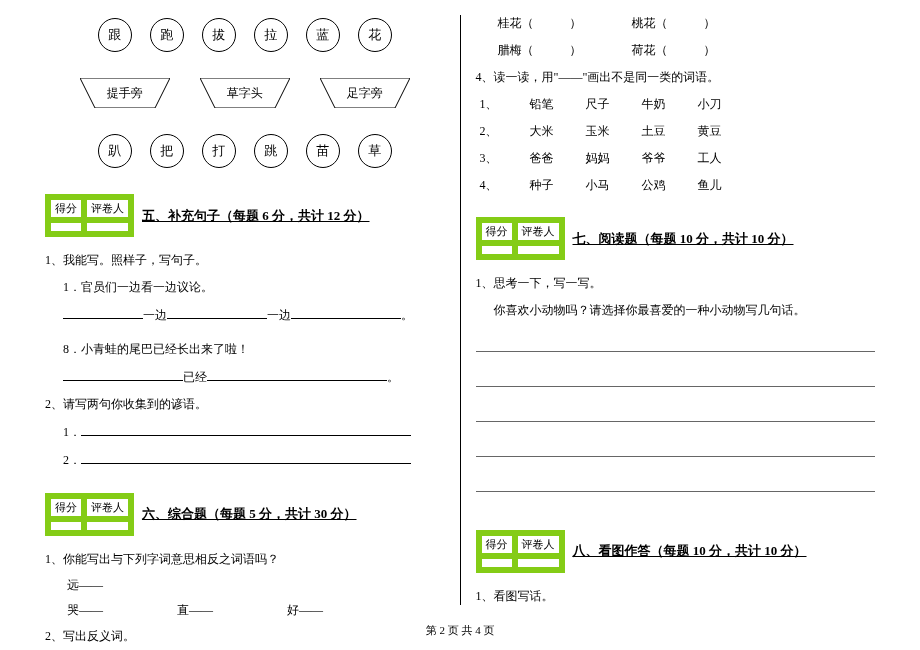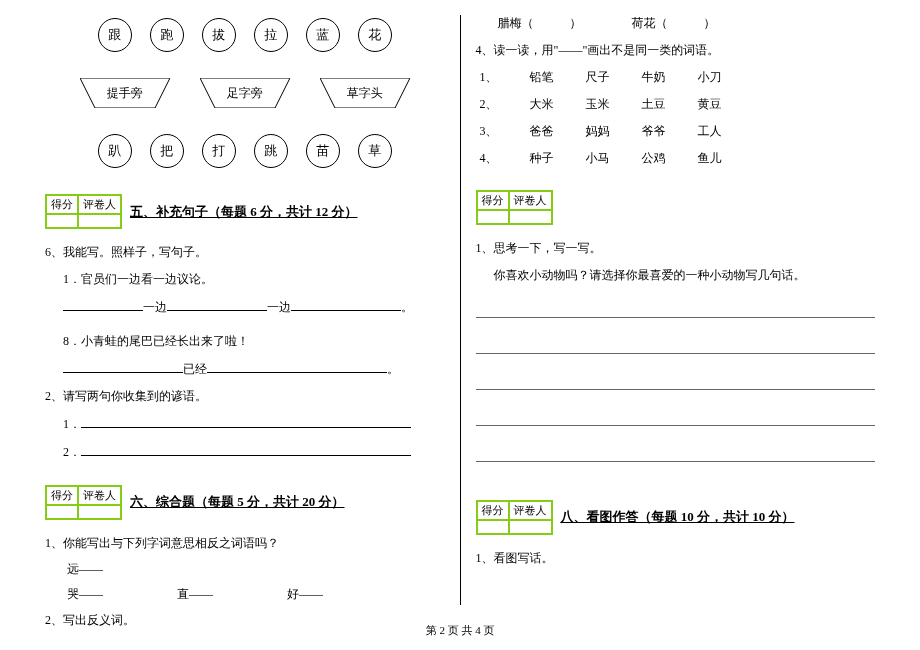--- a/index.html
+++ b/index.html
@@ -69,21 +69,21 @@
       top: 7px;
       font-size: 12px;
     }
     .score-box {
       display: inline-table;
       border-collapse: collapse;
       vertical-align: middle;
       margin-right: 8px;
     }
     .score-box td {
-      border: 2px solid #84cc16;
+      border: 6px solid #84cc16;
       font-size: 11px;
       padding: 1px 4px;
       text-align: center;
       height: 14px;
       min-width: 26px;
     }
     .section-header {
       display: flex;
       align-items: center;
       margin: 18px 0 10px 0;
@@ -169,27 +169,27 @@
       <div class="trapezoid">
         <svg viewBox="0 0 90 30">
             <polygon points="0,0 90,0 75,30 15,30" fill="none" stroke="#000" stroke-width="1"></polygon>
           </svg>
         <span>提手旁</span>
       </div>
       <div class="trapezoid">
         <svg viewBox="0 0 90 30">
             <polygon points="0,0 90,0 75,30 15,30" fill="none" stroke="#000" stroke-width="1"></polygon>
           </svg>
-        <span>足字旁</span>
+        <span>草字头</span>
       </div>
       <div class="trapezoid">
         <svg viewBox="0 0 90 30">
             <polygon points="0,0 90,0 75,30 15,30" fill="none" stroke="#000" stroke-width="1"></polygon>
           </svg>
-        <span>草字头</span>
+        <span>足字旁</span>
       </div>
     </div>
 
     <div class="char-row">
       <div class="circle">
           <span>趴</span>
         </div>
       <div class="circle">
           <span>把</span>
         </div>
@@ -216,21 +216,21 @@
             </tr>
         <tr>
               <td></td>
               <td></td>
             </tr>
       </tbody>
         </table>
       <span class="section-title">五、补充句子（每题 6 分，共计 12 分）</span>
     </div>
 
-    <div class="q-line">6、我能写。照样子，写句子。</div>
+    <div class="q-line">1、我能写。照样子，写句子。</div>
     <div class="q-line indent">1．官员们一边看一边议论。</div>
     <div class="q-line indent">
       <span class="u-line" style="width:80px"></span><span>一边</span><span class="u-line" style="width:100px"></span><span>一边</span><span class="u-line" style="width:110px"></span>。
     </div>
     <div class="q-line indent" style="margin-top:10px">8．小青蛙的尾巴已经长出来了啦！</div>
     <div class="q-line indent">
       <span class="u-line" style="width:120px"></span><span>已经</span><span class="u-line" style="width:180px"></span>。
     </div>
     <div class="q-line">2、请写两句你收集到的谚语。</div>
     <div class="q-line indent"><span>1．</span><span class="u-line" style="width:330px"></span></div>
@@ -242,40 +242,44 @@
             <tr>
               <td>得分</td>
               <td>评卷人</td>
             </tr>
         <tr>
               <td></td>
               <td></td>
             </tr>
       </tbody>
         </table>
-      <span class="section-title">六、综合题（每题 5 分，共计 20 分）</span>
+      <span class="section-title">六、综合题（每题 5 分，共计 30 分）</span>
     </div>
 
     <div class="q-line">1、你能写出与下列字词意思相反之词语吗？</div>
     <div class="pair-row">
       <span style="width:110px">远——</span>
     </div>
     <div class="pair-row">
       <span style="width:110px">哭——</span>
       <span style="width:110px">直——</span>
       <span style="width:110px">好——</span>
     </div>
 
     <div class="q-line">2、写出反义词。</div>
 
   </div>
 
   <div class="divider"></div>
 
   <div class="col">
+    <div class="flower-row">
+      <span>桂花（　　　）</span>
+      <span>桃花（　　　）</span>
+    </div>
     <div class="flower-row">
       <span>腊梅（　　　）</span>
       <span>荷花（　　　）</span>
     </div>
 
     <div class="q-line">4、读一读，用"——"画出不是同一类的词语。</div>
     <div class="word-row">
       <span style="margin-left:-18px">1、</span>
       <span>铅笔</span>
       <span>尺子</span>
@@ -310,20 +314,21 @@
             <tr>
               <td>得分</td>
               <td>评卷人</td>
             </tr>
         <tr>
               <td></td>
               <td></td>
             </tr>
       </tbody>
         </table>
+      <span class="section-title">七、阅读题（每题 10 分，共计 10 分）</span>
     </div>
 
     <div class="q-line">1、思考一下，写一写。</div>
     <div class="q-line indent">你喜欢小动物吗？请选择你最喜爱的一种小动物写几句话。</div>
     <div class="answer-line"></div>
     <div class="answer-line"></div>
     <div class="answer-line"></div>
     <div class="answer-line"></div>
     <div class="answer-line"></div>
 

